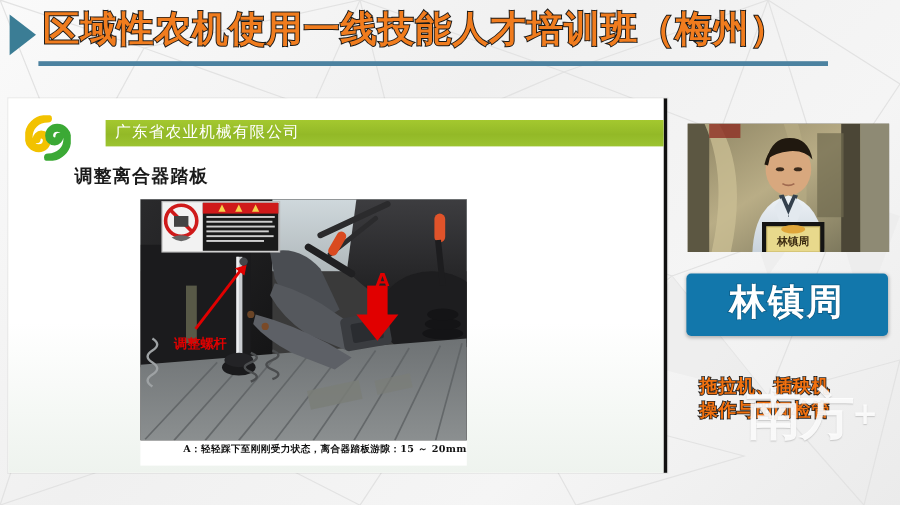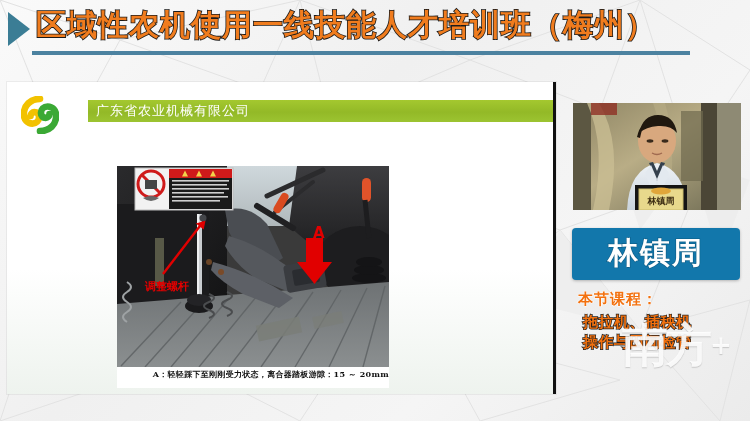--- a/index.html
+++ b/index.html
@@ -254,20 +254,21 @@
         <svg viewBox="0 0 40 40" width="38" height="38" aria-hidden="true">
           <path d="M20 3 C10 3 3 10 3 19 C3 25 7 29 12 29 C16 29 19 26 19 22 C19 19 17 17 14 17 C12 17 10 19 10 21" fill="none" stroke="#f2c200" stroke-width="7" stroke-linecap="round"></path>
           <path d="M20 37 C30 37 37 30 37 21 C37 15 33 11 28 11 C24 11 21 14 21 18 C21 21 23 23 26 23 C28 23 30 21 30 19" fill="none" stroke="#3ba935" stroke-width="7" stroke-linecap="round"></path>
         </svg>
       </div>
 
       <div class="company-bar">
         <span>广东省农业机械有限公司</span>
       </div>
 
+      <div class="slide-heading">调整离合器踏板</div>
 
       <div class="photo-block">
         <div class="photo">
           <svg viewBox="0 0 272 201" width="272" height="201" aria-hidden="true">
             <defs>
               <linearGradient id="sky" x1="0" y1="0" x2="0" y2="1">
                 <stop offset="0%" stop-color="#cfd8dc"></stop>
                 <stop offset="100%" stop-color="#b0b8bb"></stop>
               </linearGradient>
               <linearGradient id="floor" x1="0" y1="0" x2="0" y2="1">
@@ -433,21 +434,20 @@
       <rect x="66" y="86" width="44" height="21" fill="#e8d98c" stroke="#caba6c" stroke-width="1"></rect>
       <ellipse cx="88" cy="88" rx="10" ry="3.5" fill="#e0a63a"></ellipse>
       <text x="88" y="101" text-anchor="middle" font-family="DejaVu Sans, sans-serif" font-size="9" font-weight="bold" fill="#3c2c12">林镇周</text>
     </svg>
   </div>
 
   <div class="name-box">
     <span>林镇周</span>
   </div>
 
-  <div class="course-label">本节课程：</div>
   <div class="course-line l1">拖拉机、插秧机</div>
   <div class="course-line l2">操作与田间检管</div>
 
   <div class="watermark">
     <span>南方</span><span class="plus">+</span>
   </div>
 
 </div>
 
 </body></html>

